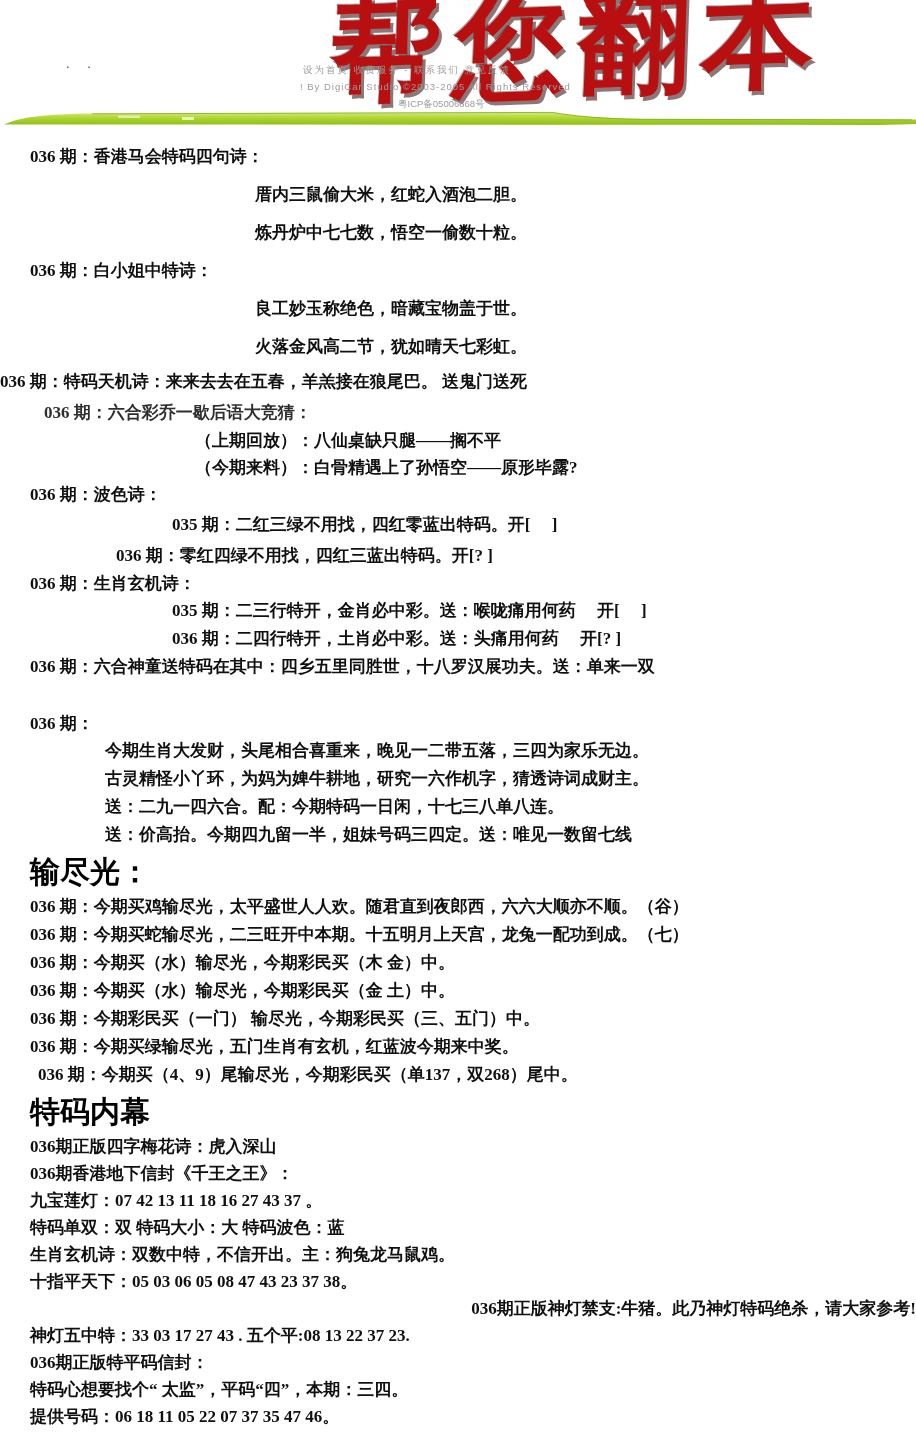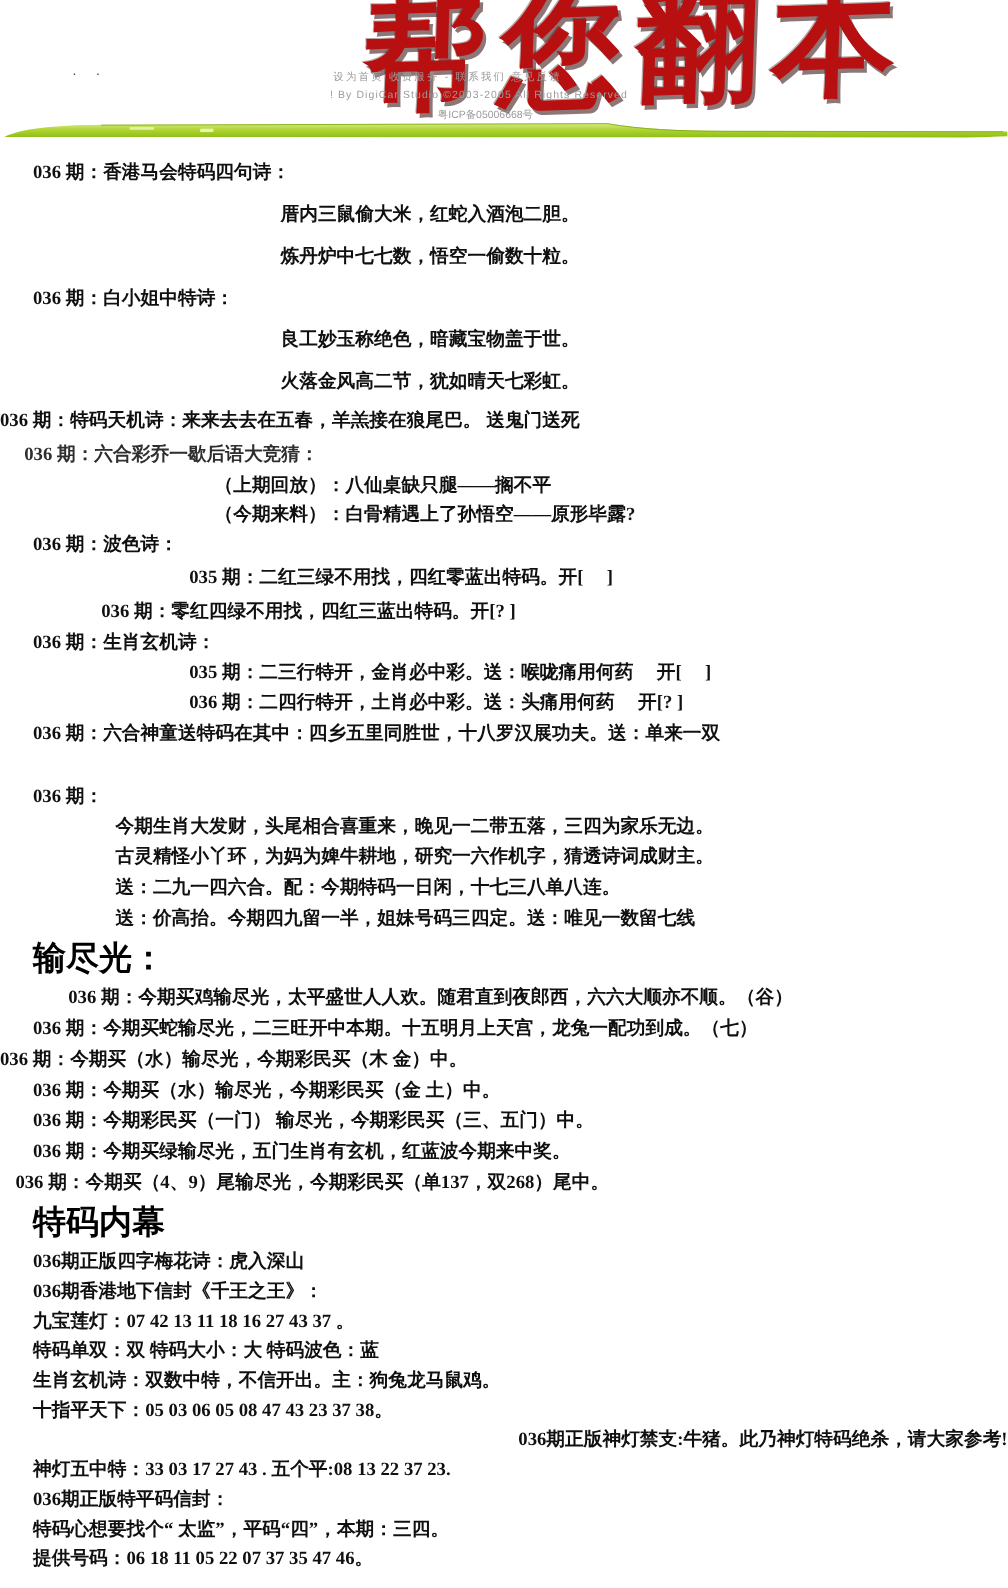--- a/index.html
+++ b/index.html
@@ -68,43 +68,43 @@
   </div>
 
   <div class="content" id="content">
       <div class="line" style="padding-left: 30px; line-height: 38px;">036 期：香港马会特码四句诗：</div>
       <div class="line" style="padding-left: 255px; line-height: 38px;">厝内三鼠偷大米，红蛇入酒泡二胆。</div>
       <div class="line" style="padding-left: 255px; line-height: 38px;">炼丹炉中七七数，悟空一偷数十粒。</div>
       <div class="line" style="padding-left: 30px; line-height: 38px;">036 期：白小姐中特诗：</div>
       <div class="line" style="padding-left: 255px; line-height: 38px;">良工妙玉称绝色，暗藏宝物盖于世。</div>
       <div class="line" style="padding-left: 255px; line-height: 38px;">火落金风高二节，犹如晴天七彩虹。</div>
       <div class="line" style="line-height: 32px;">036 期：特码天机诗：来来去去在五春，羊羔接在狼尾巴。 送鬼门送死</div>
-      <div class="line soft" style="padding-left: 22px; line-height: 29px;">036 期：六合彩乔一歇后语大竞猜：</div>
+      <div class="line soft" style="padding-left: 44px; line-height: 29px;">036 期：六合彩乔一歇后语大竞猜：</div>
       <div class="line" style="padding-left: 195px; line-height: 27px;">（上期回放）：八仙桌缺只腿——搁不平</div>
       <div class="line" style="padding-left: 195px; line-height: 27px;">（今期来料）：白骨精遇上了孙悟空——原形毕露?</div>
       <div class="line" style="padding-left: 30px; line-height: 28px;">036 期：波色诗：</div>
       <div class="line" style="padding-left: 172px; line-height: 31px;">035 期：二红三绿不用找，四红零蓝出特码。开[　 ]</div>
-      <div class="line" style="padding-left: 92px; line-height: 31px;">036 期：零红四绿不用找，四红三蓝出特码。开[? ]</div>
+      <div class="line" style="padding-left: 116px; line-height: 31px;">036 期：零红四绿不用找，四红三蓝出特码。开[? ]</div>
       <div class="line" style="padding-left: 30px; line-height: 26px;">036 期：生肖玄机诗：</div>
       <div class="line" style="padding-left: 172px; line-height: 28px;">035 期：二三行特开，金肖必中彩。送：喉咙痛用何药　 开[　 ]</div>
       <div class="line" style="padding-left: 172px; line-height: 28px;">036 期：二四行特开，土肖必中彩。送：头痛用何药　 开[? ]</div>
       <div class="line" style="padding-left: 30px; line-height: 28px;">036 期：六合神童送特码在其中：四乡五里同胜世，十八罗汉展功夫。送：单来一双</div>
       <div class="line" style="padding-left: 30px; line-height: 26px; margin-top: 30px;">036 期：</div>
       <div class="line" style="padding-left: 105px; line-height: 28px;">今期生肖大发财，头尾相合喜重来，晚见一二带五落，三四为家乐无边。</div>
       <div class="line" style="padding-left: 105px; line-height: 28px;">古灵精怪小丫环，为妈为婢牛耕地，研究一六作机字，猜透诗词成财主。</div>
       <div class="line" style="padding-left: 105px; line-height: 28px;">送：二九一四六合。配：今期特码一日闲，十七三八单八连。</div>
       <div class="line" style="padding-left: 105px; line-height: 28px;">送：价高抬。今期四九留一半，姐妹号码三四定。送：唯见一数留七线</div>
       <div class="section-heading">输尽光：</div>
-      <div class="line" style="padding-left: 30px; line-height: 28px; margin-left: 32px;">036 期：今期买鸡输尽光，太平盛世人人欢。随君直到夜郎西，六六大顺亦不顺。（谷）</div>
+      <div class="line" style="padding-left: 30px; line-height: 28px;">036 期：今期买鸡输尽光，太平盛世人人欢。随君直到夜郎西，六六大顺亦不顺。（谷）</div>
       <div class="line" style="padding-left: 30px; line-height: 28px;">036 期：今期买蛇输尽光，二三旺开中本期。十五明月上天宫，龙兔一配功到成。（七）</div>
-      <div class="line" style="line-height: 28px;">036 期：今期买（水）输尽光，今期彩民买（木 金）中。</div>
+      <div class="line" style="padding-left: 30px; line-height: 28px;">036 期：今期买（水）输尽光，今期彩民买（木 金）中。</div>
       <div class="line" style="padding-left: 30px; line-height: 28px;">036 期：今期买（水）输尽光，今期彩民买（金 土）中。</div>
       <div class="line" style="padding-left: 30px; line-height: 28px;">036 期：今期彩民买（一门） 输尽光，今期彩民买（三、五门）中。</div>
       <div class="line" style="padding-left: 30px; line-height: 28px;">036 期：今期买绿输尽光，五门生肖有玄机，红蓝波今期来中奖。</div>
-      <div class="line" style="padding-left: 14px; line-height: 28px;">036 期：今期买（4、9）尾输尽光，今期彩民买（单137，双268）尾中。</div>
+      <div class="line" style="padding-left: 38px; line-height: 28px;">036 期：今期买（4、9）尾输尽光，今期彩民买（单137，双268）尾中。</div>
       <div class="section-heading">特码内幕</div>
       <div class="line" style="padding-left: 30px; line-height: 27px;">036期正版四字梅花诗：虎入深山</div>
       <div class="line" style="padding-left: 30px; line-height: 27px;">036期香港地下信封《千王之王》：</div>
       <div class="line" style="padding-left: 30px; line-height: 27px;">九宝莲灯：07 42 13 11 18 16 27 43 37 。</div>
       <div class="line" style="padding-left: 30px; line-height: 27px;">特码单双：双 特码大小：大 特码波色：蓝</div>
       <div class="line" style="padding-left: 30px; line-height: 27px;">生肖玄机诗：双数中特，不信开出。主：狗兔龙马鼠鸡。</div>
       <div class="line" style="padding-left: 30px; line-height: 27px;">十指平天下：05 03 06 05 08 47 43 23 37 38。</div>
       <div class="line" style="padding-left: 30px; line-height: 27px; text-align: right;">036期正版神灯禁支:牛猪。此乃神灯特码绝杀，请大家参考!</div>
       <div class="line" style="padding-left: 30px; line-height: 27px;">神灯五中特：33 03 17 27 43 . 五个平:08 13 22 37 23.</div>
       <div class="line" style="padding-left: 30px; line-height: 27px;">036期正版特平码信封：</div>

